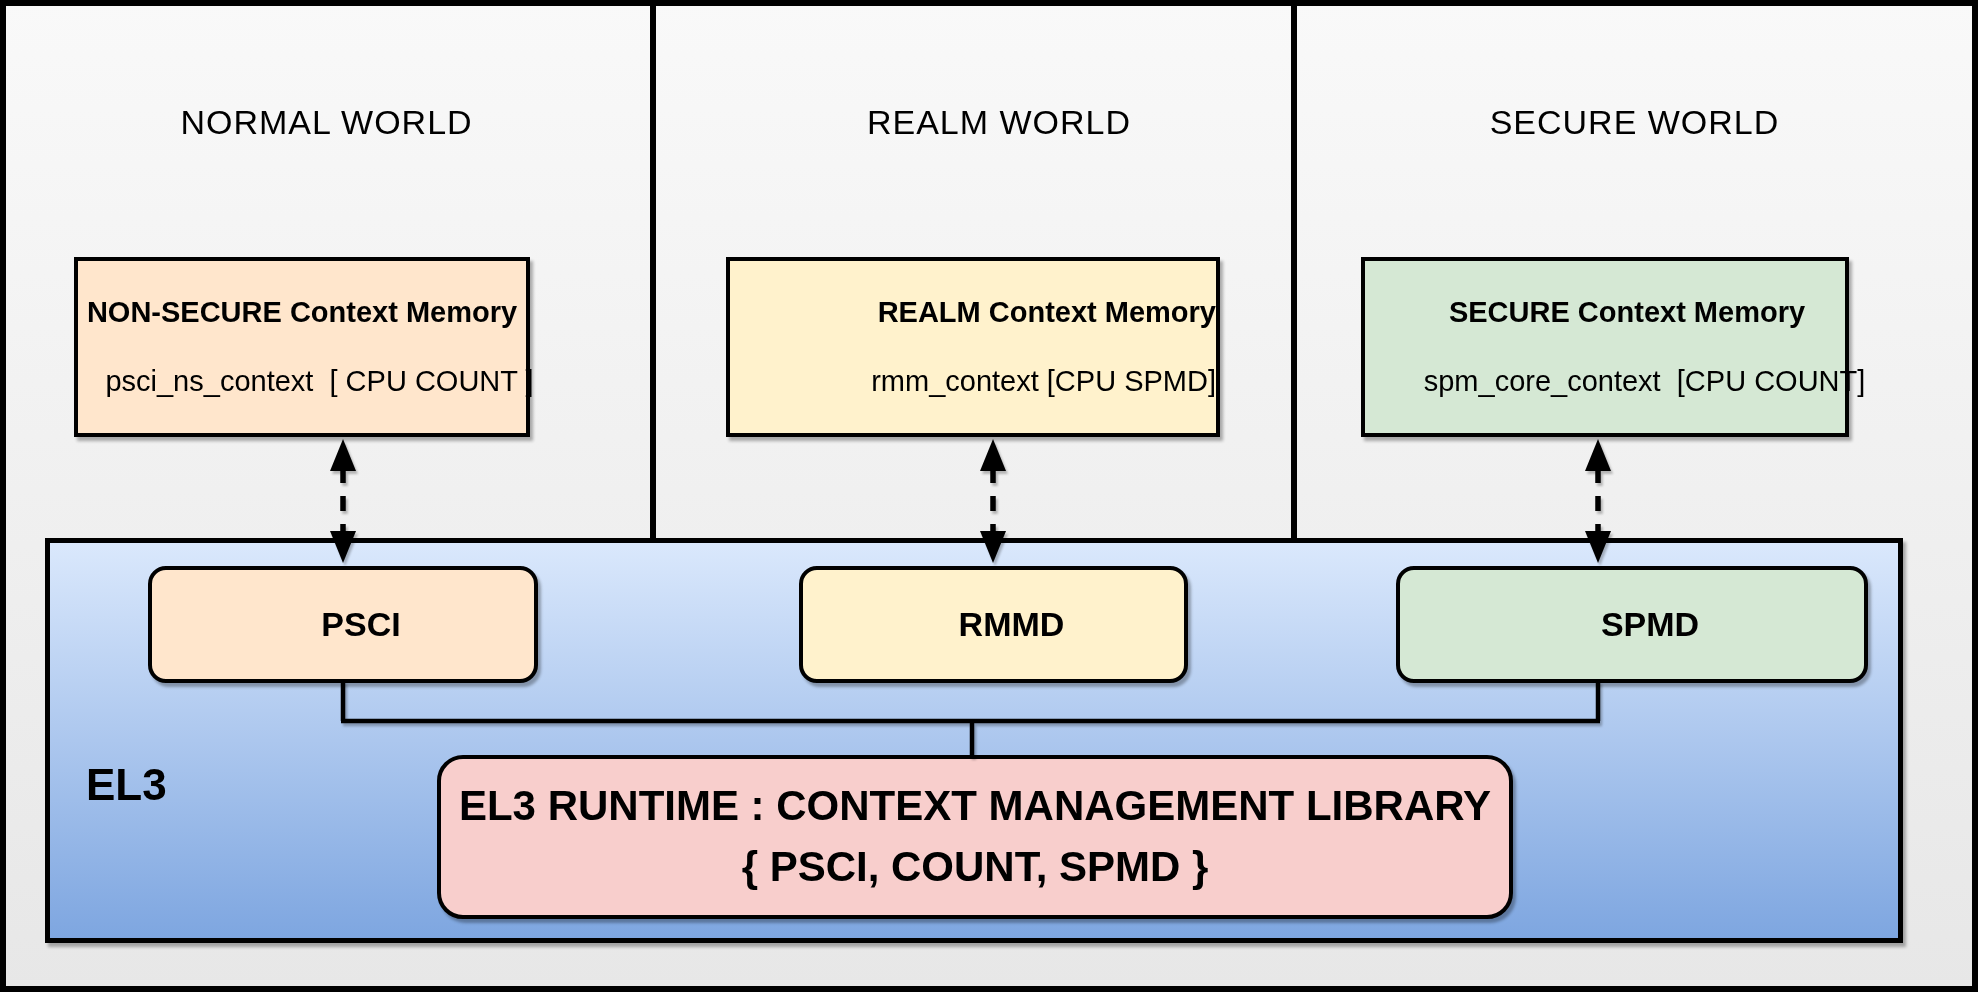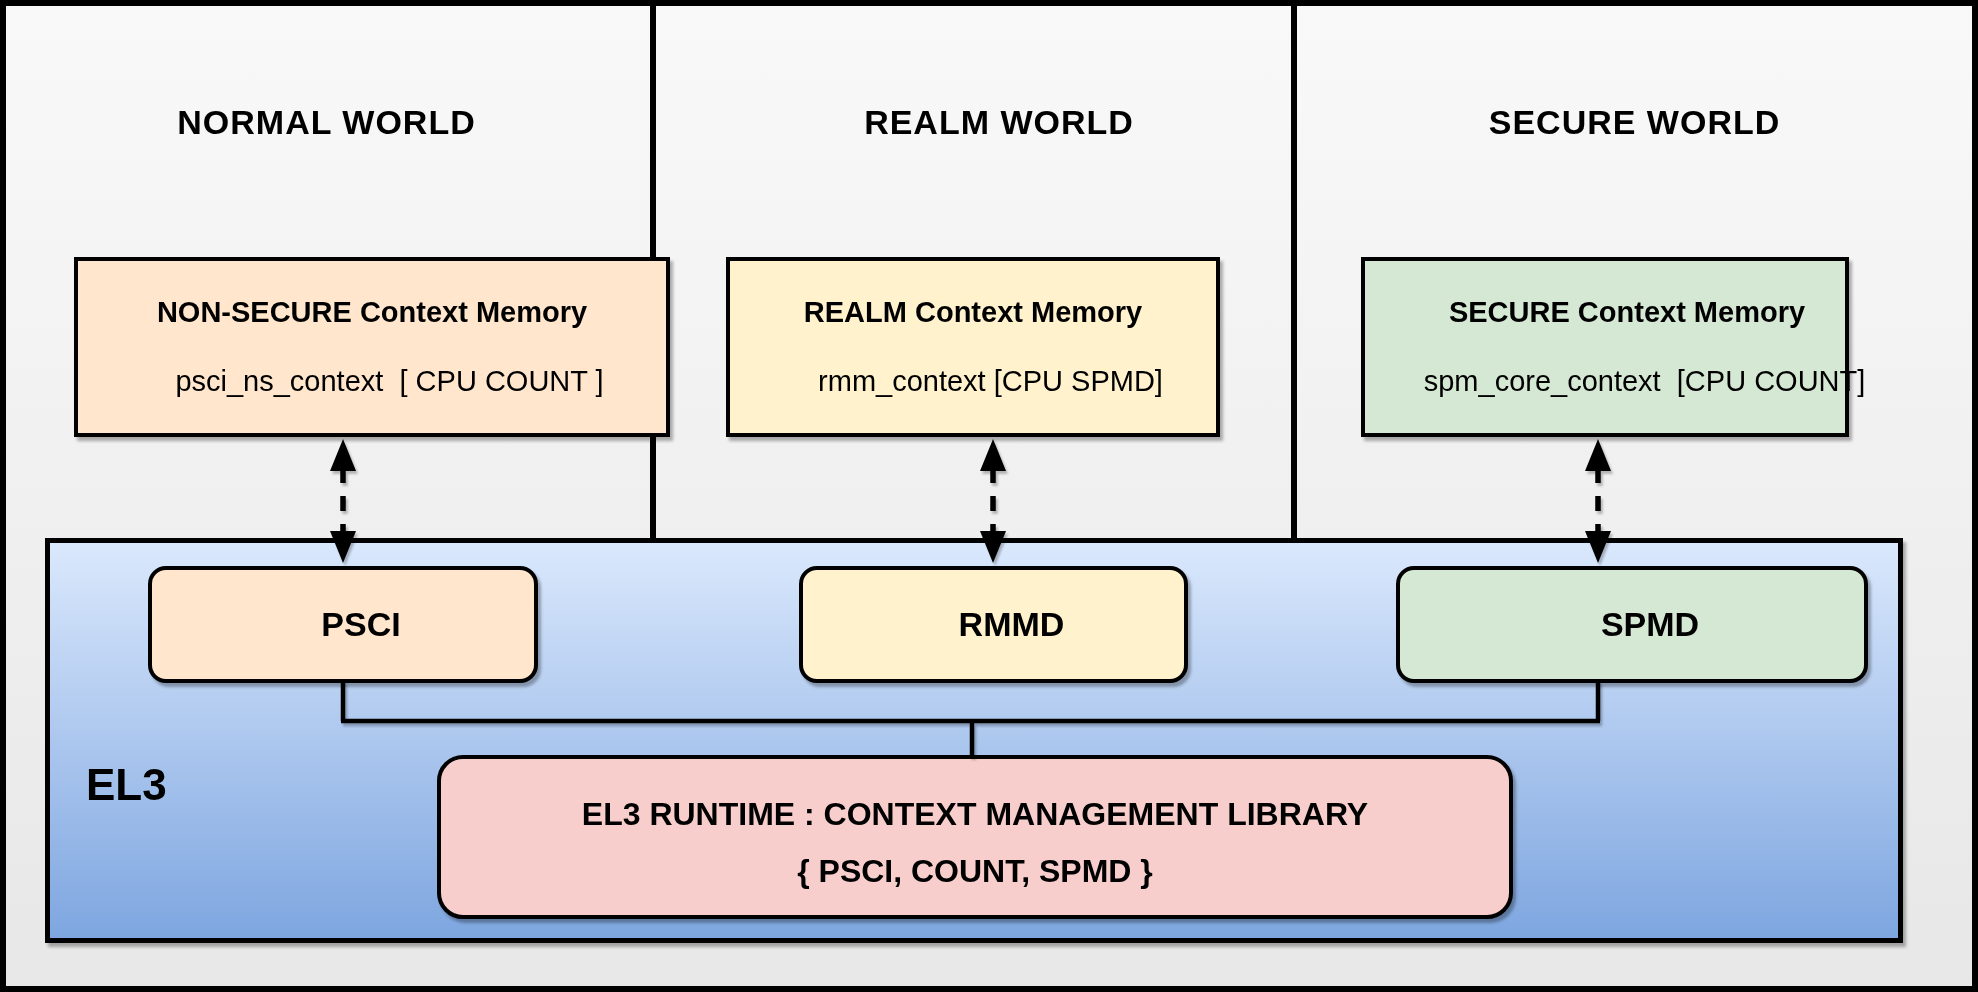--- a/index.html
+++ b/index.html
@@ -20,38 +20,38 @@
   }
   .divider {
     position: absolute; top: 0; width: 6px; height: 541px;
     background: #000; z-index: 5;
   }
   .divider-1 { left: 650px; }
   .divider-2 { left: 1291px; }
 
   .world-title {
     position: absolute; top: 103px;
-    font-size: 34px; font-weight: bold; color: #000;
+    font-size: 34px; font-weight: normal; color: #000;
     text-align: center; letter-spacing: 1px;
     z-index: 6;
   }
   .wt-normal { left: 0px;    width: 653px;  }
   .wt-realm  { left: 656px;  width: 638px; padding-left: 48px;  }
   .wt-secure { left: 1297px; width: 675px;  }
 
   .ctx-box {
     position: absolute; top: 257px; height: 180px;
     border: 4px solid #000;
     box-shadow: 3px 4px 3px rgba(0,0,0,0.30);
     display: flex; flex-direction: column;
     justify-content: space-evenly; align-items: center;
     z-index: 7;
   }
-  .ctx-ns     { left: 74px;   width: 596px; background: #ffe6cc; }
-  .ctx-realm  { left: 726px;  width: 494px; background: #fff2cc; }
+  .ctx-ns     { left: 74px;   width: 456px; background: #ffe6cc; }
+  .ctx-realm  { left: 726px;  width: 494px; background: #fff2cc; align-items: flex-end; }
   .ctx-secure { left: 1361px; width: 488px; background: #d5e8d4; padding-left: 44px; }
   .ctx-title { font-size: 29px; font-weight: bold; color: #000; }
   .ctx-value { font-size: 29px; color: #000; white-space: pre; margin-left: 35px; }
 
   .el3-box {
     position: absolute; left: 45px; top: 538px;
     width: 1858px; height: 405px;
     border: 5px solid #000;
     background: linear-gradient(180deg, #dae8fc 0%, #7ea6e0 100%);
     box-shadow: 3px 4px 3px rgba(0,0,0,0.30);
@@ -79,21 +79,21 @@
   .runtime-box {
     position: absolute; left: 437px; top: 755px;
     width: 1076px; height: 164px;
     border: 4px solid #000; border-radius: 26px;
     background: #f8cecc;
     box-shadow: 3px 4px 3px rgba(0,0,0,0.30);
     display: flex; flex-direction: column;
     align-items: center; justify-content: center;
     z-index: 11;
   }
-  .runtime-line { font-size: 32px; font-weight: bold; color: #000; line-height: 1.45; text-align: center; margin-top: 11px; }
+  .runtime-line { font-size: 42px; font-weight: bold; color: #000; line-height: 1.45; text-align: center; }
 
   .overlay {
     position: absolute; left: 0; top: 0;
     width: 1978px; height: 992px;
     pointer-events: none;
     z-index: 20;
   }
   .conn { filter: drop-shadow(2px 3px 1px rgba(0,0,0,0.25)); }
 </style>
 </head>

